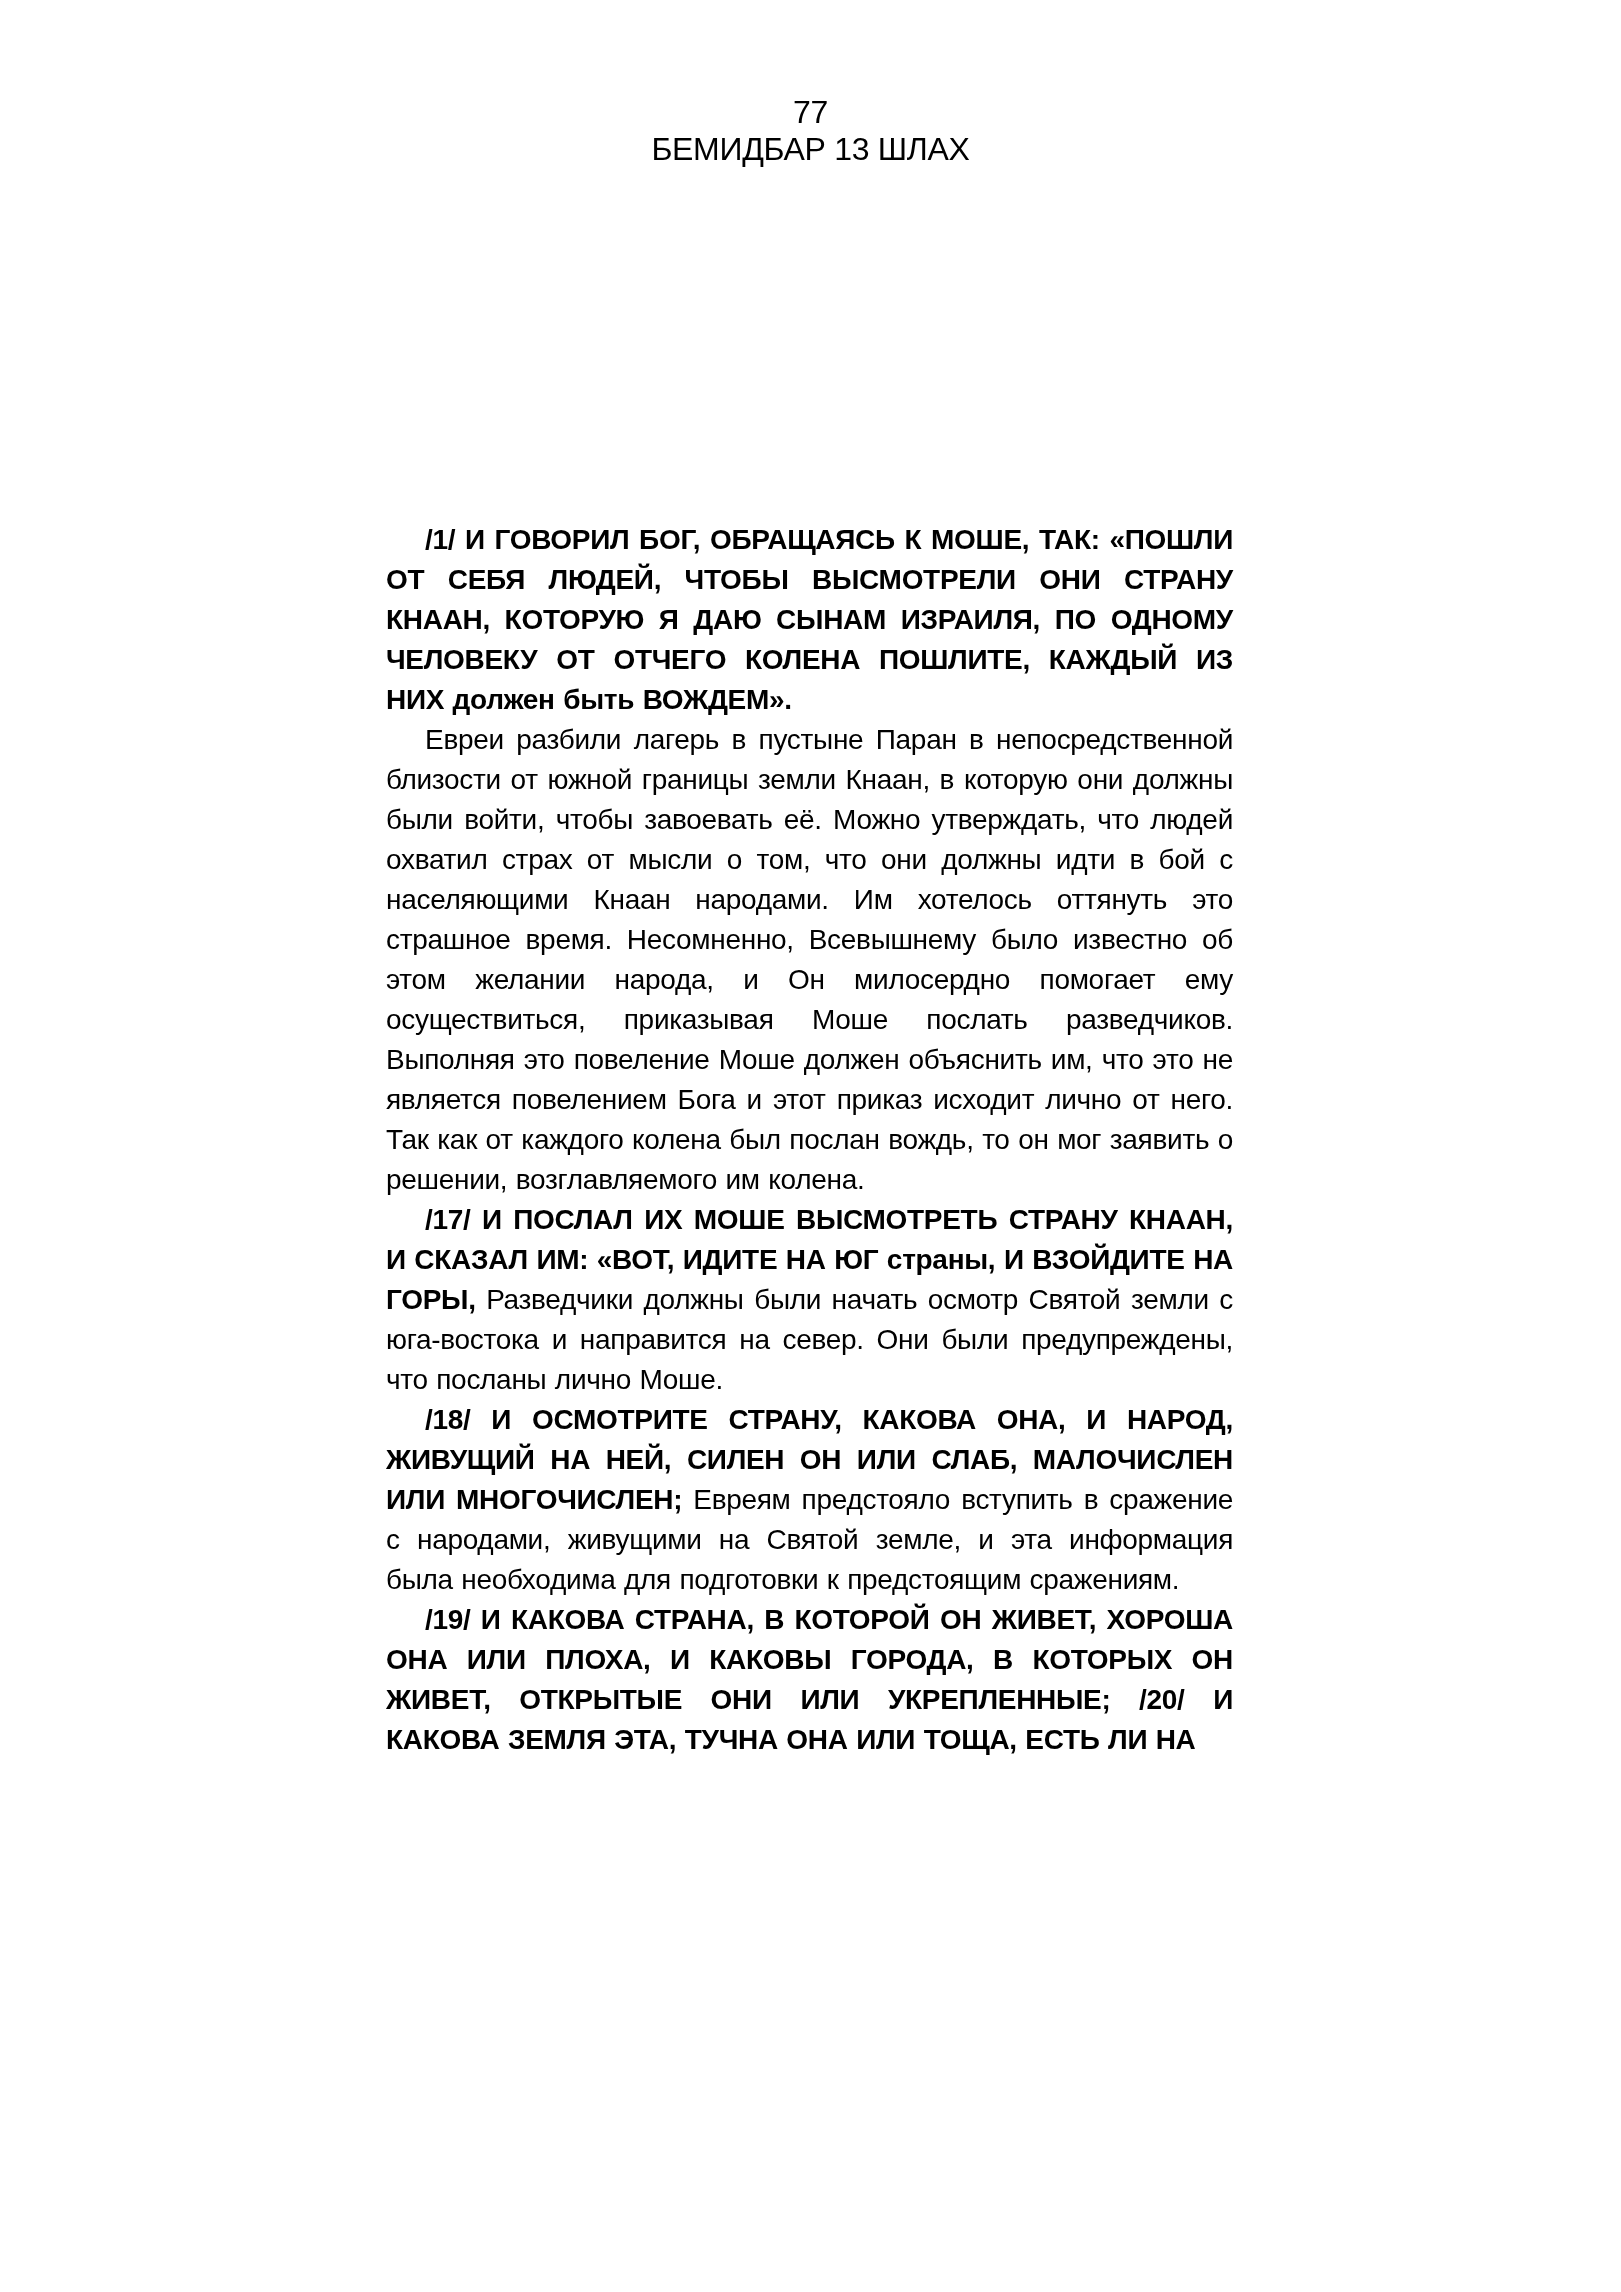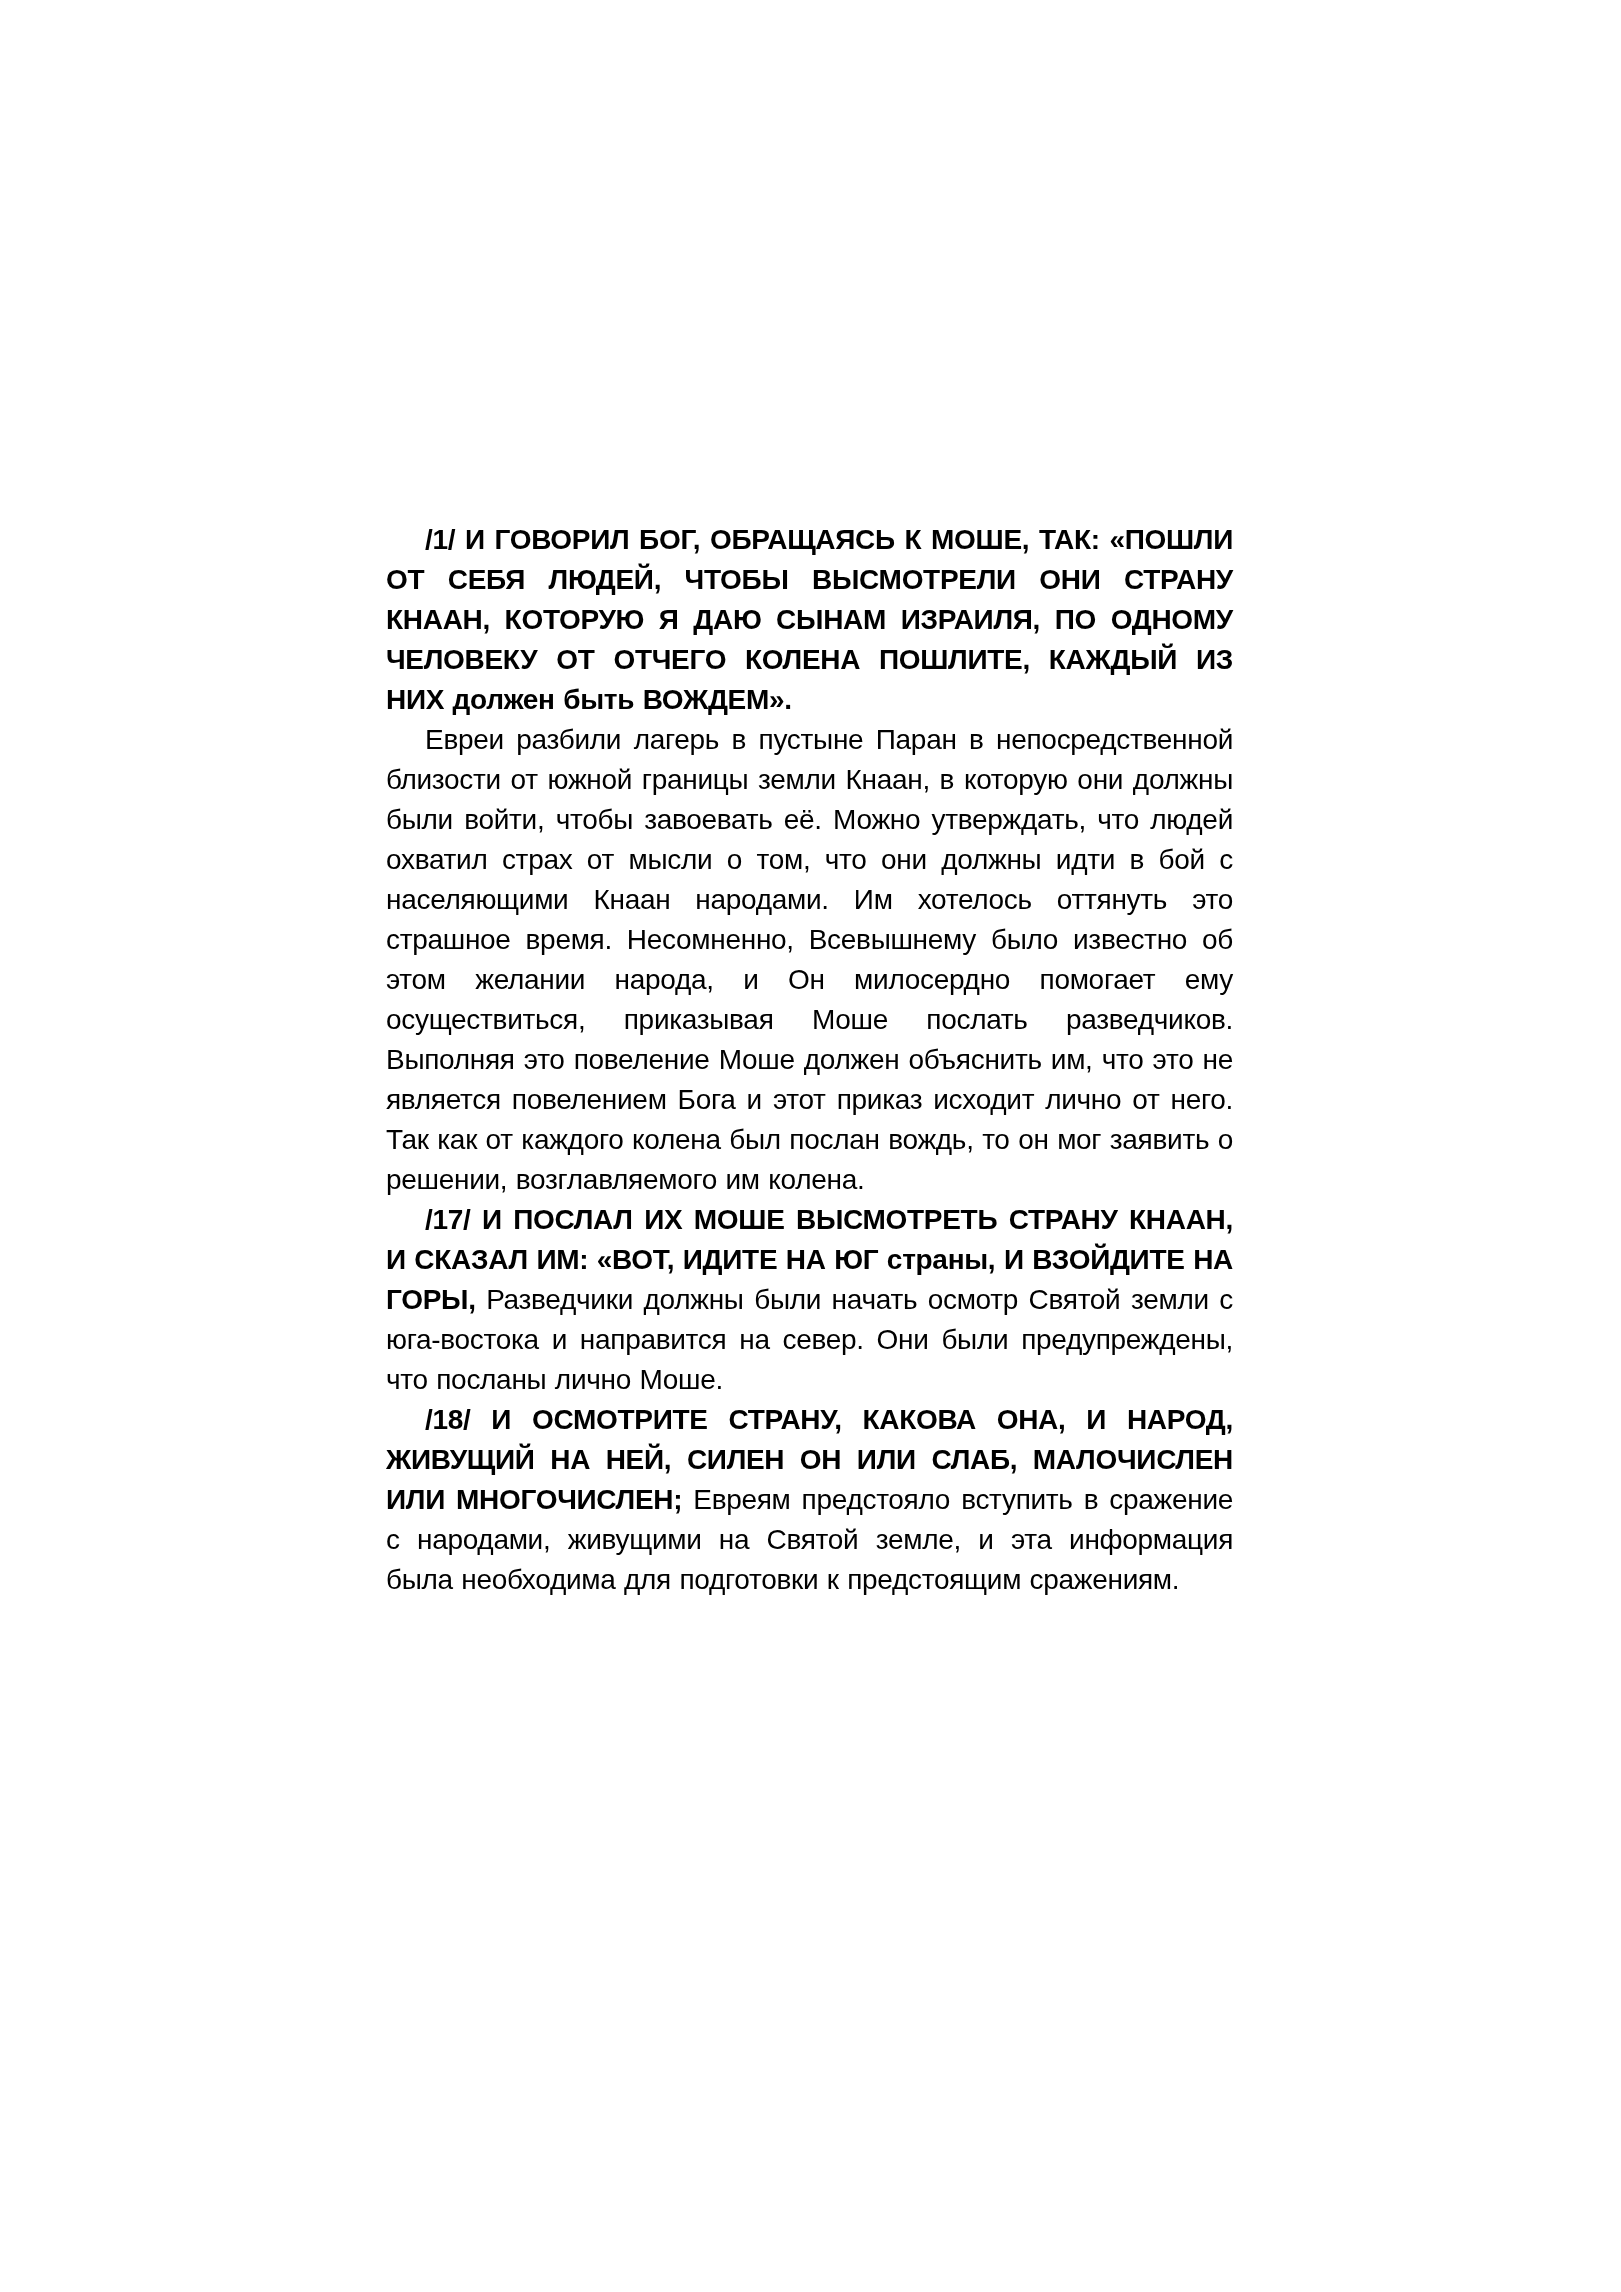--- a/index.html
+++ b/index.html
@@ -54,23 +54,28 @@
     margin: 0;
     text-indent: 39px;
   }
   .seg.bold { font-weight: 700; margin-top: 44px; }
 </style>
 </head>
 <body>
 
 <div class="page">
 
+  <div class="page-header">
+    <span class="line">77</span>
+    <span class="line">БЕМИДБАР 13 ШЛАХ</span>
+  </div>
 
 
   <div class="body-text">
       <p class="para"><span class="seg bold">/1/ И ГОВОРИЛ БОГ, ОБРАЩАЯСЬ К МОШЕ, ТАК: «ПОШЛИ ОТ СЕБЯ ЛЮДЕЙ, ЧТОБЫ ВЫСМОТРЕЛИ ОНИ СТРАНУ КНААН, КОТОРУЮ Я ДАЮ СЫНАМ ИЗРАИЛЯ, ПО ОДНОМУ ЧЕЛОВЕКУ ОТ ОТЧЕГО КОЛЕНА ПОШЛИТЕ, КАЖДЫЙ ИЗ НИХ должен быть ВОЖДЕМ».</span></p>
       <p class="para"><span class="seg">Евреи разбили лагерь в пустыне Паран в непосредственной близости от южной границы земли Кнаан, в которую они должны были войти, чтобы завоевать её. Можно утверждать, что людей охватил страх от мысли о том, что они должны идти в бой с населяющими Кнаан народами. Им хотелось оттянуть это страшное время. Несомненно, Всевышнему было известно об этом желании народа, и Он милосердно помогает ему осуществиться, приказывая Моше послать разведчиков. Выполняя это повеление Моше должен объяснить им, что это не является повелением Бога и этот приказ исходит лично от него. Так как от каждого колена был послан вождь, то он мог заявить о решении, возглавляемого им колена.</span></p>
       <p class="para"><span class="seg bold">/17/ И ПОСЛАЛ ИХ МОШЕ ВЫСМОТРЕТЬ СТРАНУ КНААН, И СКАЗАЛ ИМ: «ВОТ, ИДИТЕ НА ЮГ страны, И ВЗОЙДИТЕ НА ГОРЫ, </span><span class="seg">Разведчики должны были начать осмотр Святой земли с юга-востока и направится на север. Они были предупреждены, что посланы лично Моше.</span></p>
       <p class="para"><span class="seg bold">/18/ И ОСМОТРИТЕ СТРАНУ, КАКОВА ОНА, И НАРОД, ЖИВУЩИЙ НА НЕЙ, СИЛЕН ОН ИЛИ СЛАБ, МАЛОЧИСЛЕН ИЛИ МНОГОЧИСЛЕН; </span><span class="seg">Евреям предстояло вступить в сражение с народами, живущими на Святой земле, и эта информация была необходима для подготовки к предстоящим сражениям.</span></p>
+      <p class="para"><span class="seg bold">/19/ И КАКОВА СТРАНА, В КОТОРОЙ ОН ЖИВЕТ, ХОРОША ОНА ИЛИ ПЛОХА, И КАКОВЫ ГОРОДА, В КОТОРЫХ ОН ЖИВЕТ, ОТКРЫТЫЕ ОНИ ИЛИ УКРЕПЛЕННЫЕ; /20/ И КАКОВА ЗЕМЛЯ ЭТА, ТУЧНА ОНА ИЛИ ТОЩА, ЕСТЬ ЛИ НА</span></p>
     </div>
 
 </div>
 
 
 </body></html>

